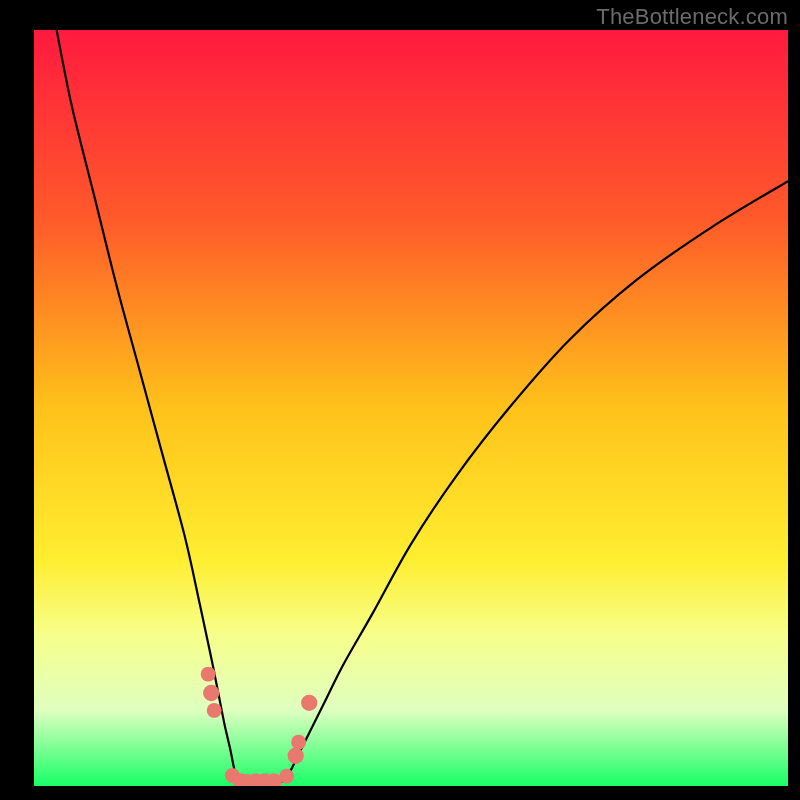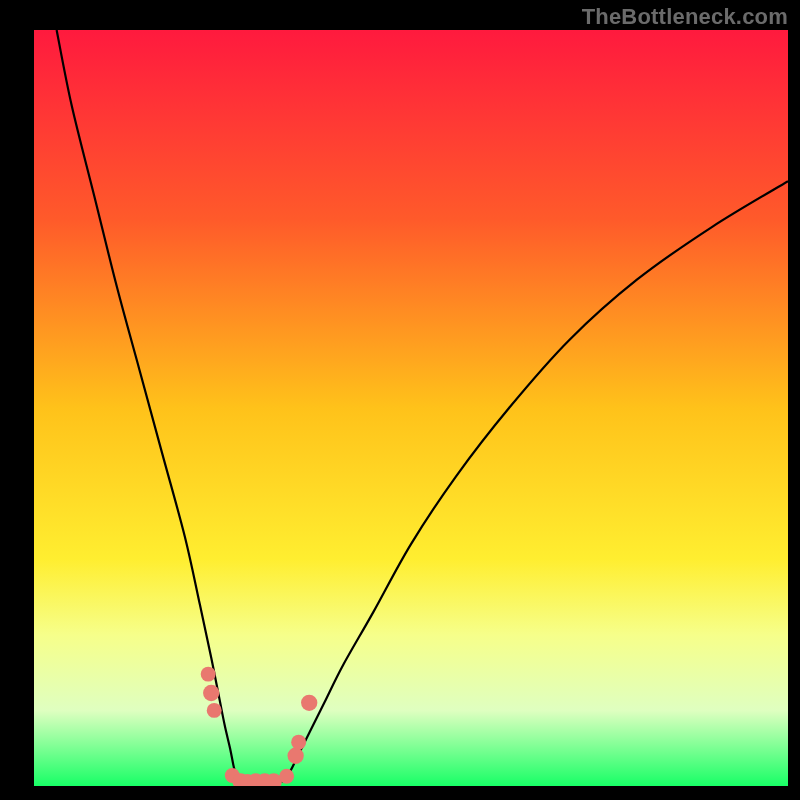--- a/index.html
+++ b/index.html
@@ -16,21 +16,21 @@
     width: 800px;
     height: 800px;
     background: #000;
   }
   .watermark {
     position: absolute;
     top: 4px;
     right: 12px;
     color: #6b6b6b;
     font-size: 22px;
-    font-weight: 700;
+    font-weight: 400;
     letter-spacing: 0.2px;
     user-select: none;
   }
   svg {
     position: absolute;
     left: 0;
     top: 0;
   }
 </style>
 </head>

